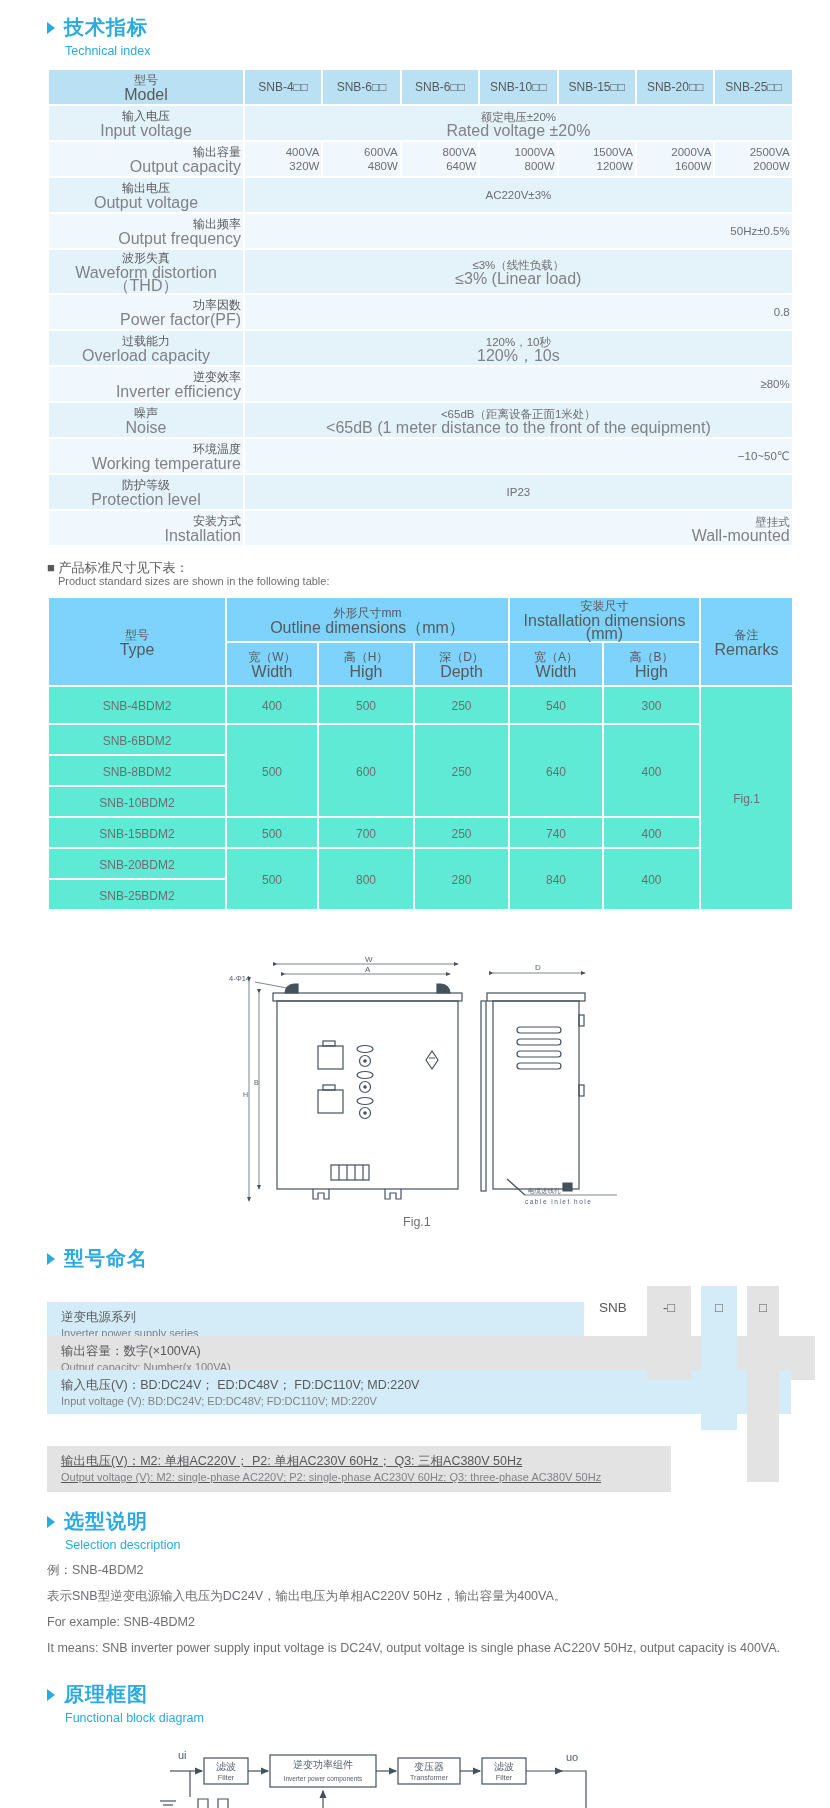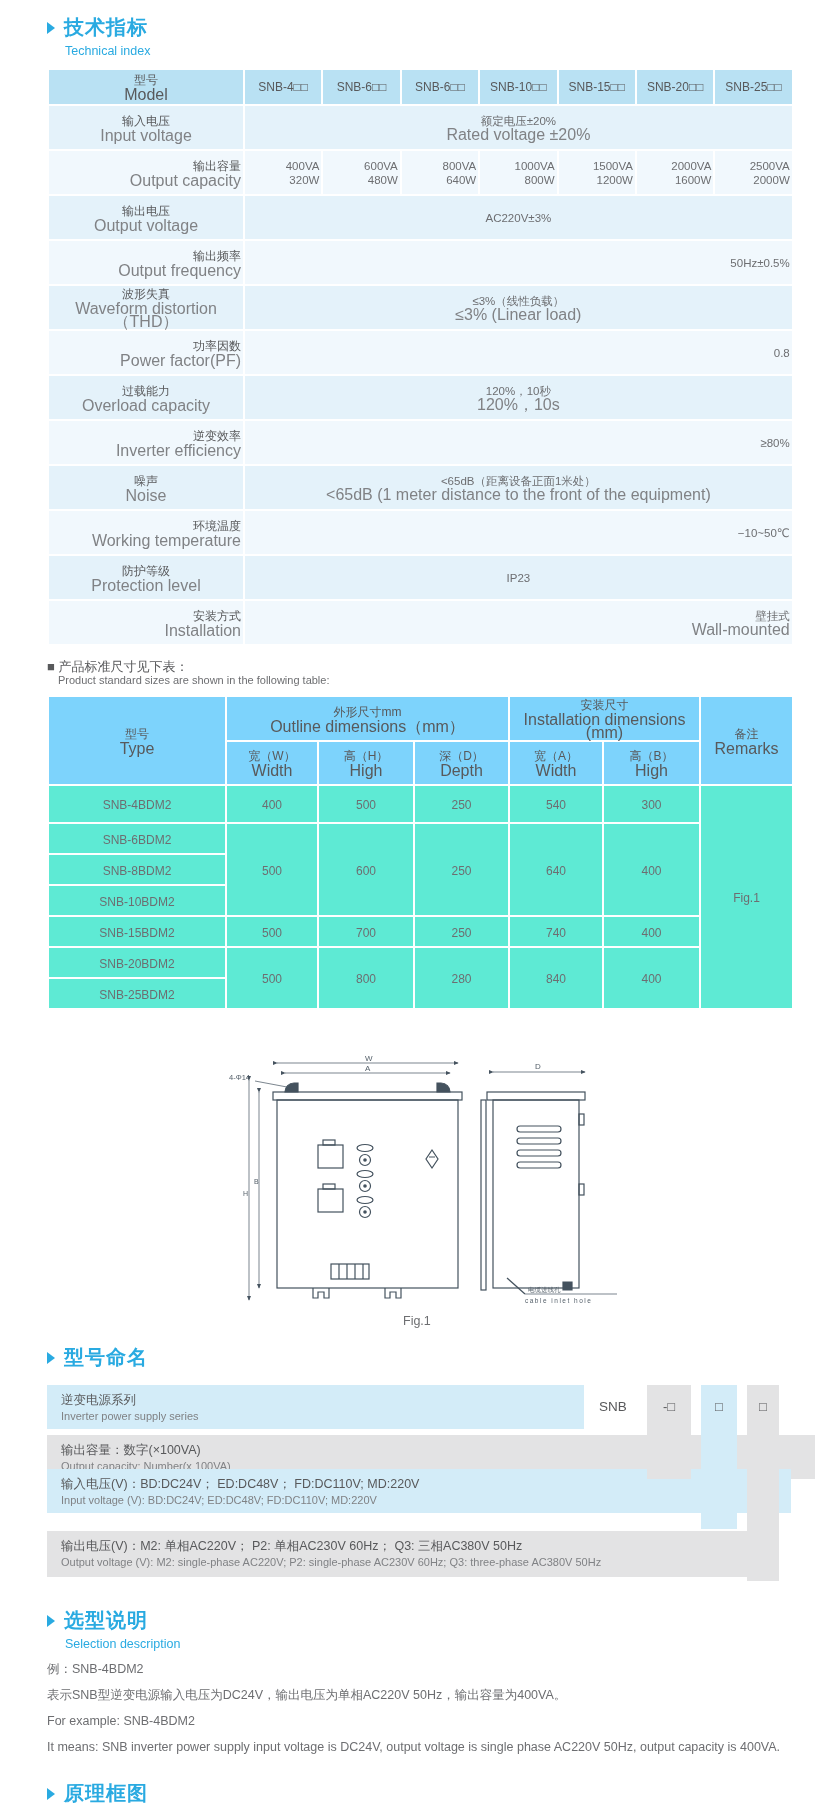--- a/index.html
+++ b/index.html
@@ -18,21 +18,21 @@
   
   table { border-collapse:collapse; table-layout:fixed; }
   table.spec { width:745px; margin-top:10px; }
   table.spec td, table.spec th { border:2px solid #fff; text-align:center; vertical-align:middle; padding:1px 2px; }
   table.spec th { background:#b9e1f3; font-weight:normal; }
   tr.odd td { background:#e4f2fa; }
   tr.even td { background:#f1f8fd;text-align:right; }
   .zh { font-size:12px; color:#58595b; line-height:15px; }
   .en { font-size:16px; color:#808285; line-height:13px; }
   .val { font-size:11.5px; color:#6d6e71; line-height:14px; }
-  table.spec tr { height:45px; }
+  table.spec tr { height:36px; }
   table.spec tr.hdr { height:36px; }
 
   
   .note { margin-top:13px; }
   .note .zh { font-size:13px; }
   .note .en { font-size:11px; margin-left:11px; color:#6d6e71; }
 
   
   table.size { width:745px; margin-top:8px; }
   table.size td, table.size th { border:2px solid #fff; text-align:center; vertical-align:middle; padding:1px 2px; }
@@ -424,33 +424,33 @@
     <div class="fig-caption">Fig.1</div>
   </div>
 
   <div class="sec-title" style="margin-top:16px">
     <span class="tri"></span>
     <span class="sec-zh">型号命名</span>
   </div>
 
   <div class="naming">
 
-    <div class="nm-bar nm-blue" style="top:0; width:537px; height:44px;">
+    <div class="nm-bar nm-blue" style="top:16px; width:537px; height:44px;">
       <div class="nm-zh">逆变电源系列</div>
       <div class="nm-en">Inverter power supply series</div>
     </div>
     <div class="nm-bar nm-gray" style="top:50px; width:768px; height:44px;">
       <div class="nm-zh">输出容量：数字(×100VA)</div>
       <div class="nm-en">Output capacity: Number(x 100VA)</div>
     </div>
     <div class="nm-bar nm-blue" style="top:84px; width:744px; height:44px;">
       <div class="nm-zh">输入电压(V)：BD:DC24V； ED:DC48V； FD:DC110V; MD:220V</div>
       <div class="nm-en">Input voltage (V): BD:DC24V;  ED:DC48V;  FD:DC110V; MD:220V</div>
     </div>
-    <div class="nm-bar nm-gray" style="top:146px; width:732px; height:46px;">
+    <div class="nm-bar nm-gray" style="top:160px; width:624px; height:46px;text-decoration:underline;">
       <div class="nm-zh">输出电压(V)：M2: 单相AC220V； P2: 单相AC230V 60Hz； Q3: 三相AC380V 50Hz</div>
       <div class="nm-en">Output voltage (V):  M2: single-phase AC220V;  P2: single-phase AC230V 60Hz;  Q3: three-phase AC380V 50Hz</div>
     </div>
 
     <span class="nm-snb" style="left:552px; top:14px;">SNB</span>
     <div class="nm-col nm-gray" style="left:600px; width:44px; height:94px;">
       <div class="nm-ph">-□</div>
     </div>
     <div class="nm-col nm-blue" style="left:654px; width:36px; height:144px;">
       <div class="nm-ph">□</div>

